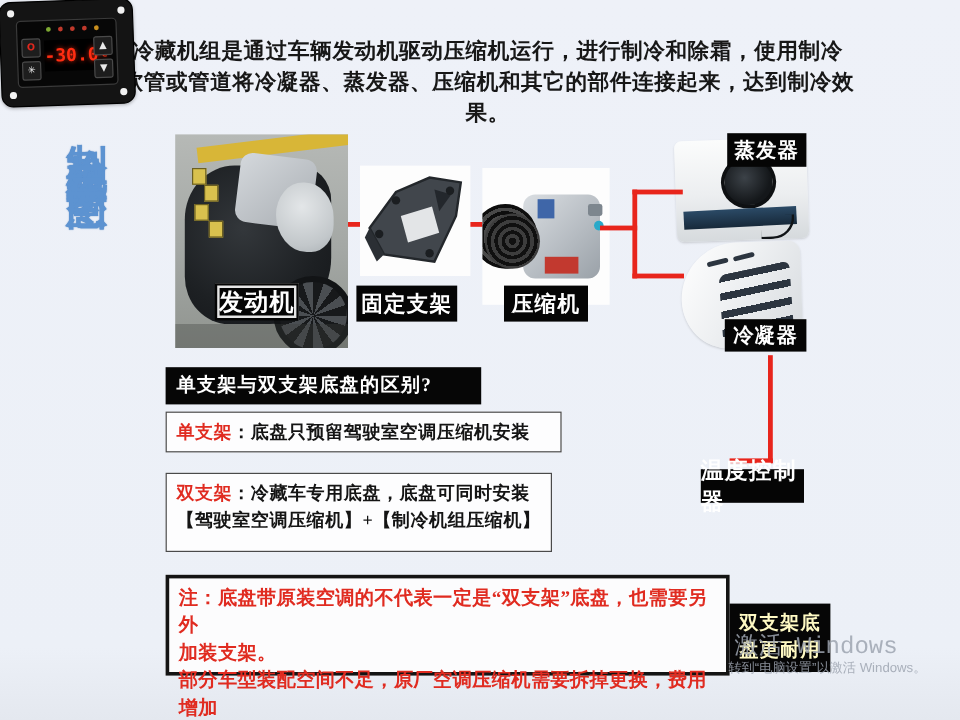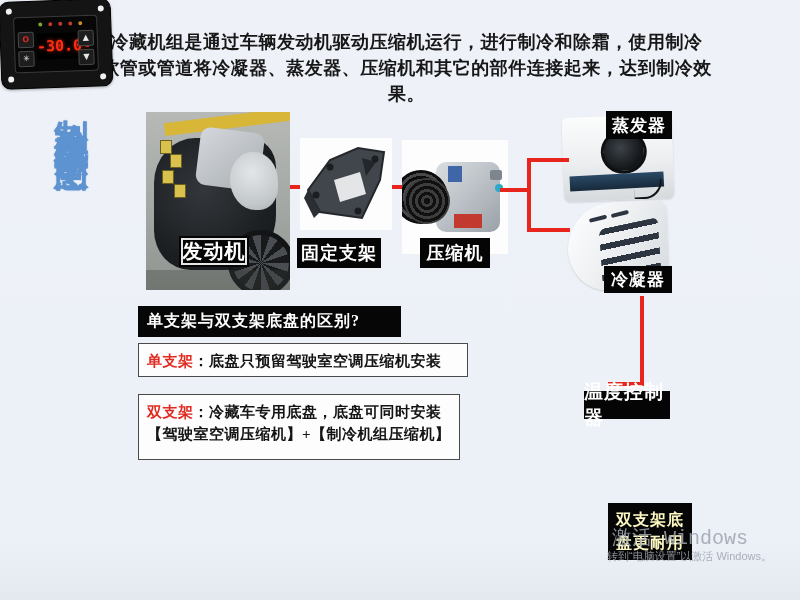--- a/index.html
+++ b/index.html
@@ -201,19 +201,24 @@
 
   <div class="white-box" style="top:330px;width:330px;height:34px;margin-top:13px;">
     <span class="term">单支架</span><span>：底盘只预留驾驶室空调压缩机安装</span>
   </div>
 
   <div class="white-box" style="top:394px;width:322px;height:66px;">
     <div><span class="term">双支架</span><span>：冷藏车专用底盘，底盘可同时安装</span></div>
     <div>【驾驶室空调压缩机】+【制冷机组压缩机】</div>
   </div>
 
+  <div class="note-box">
+    <div>注：底盘带原装空调的不代表一定是“双支架”底盘，也需要另外</div>
+    <div>加装支架。</div>
+    <div>部分车型装配空间不足，原厂空调压缩机需要拆掉更换，费用增加</div>
+  </div>
 
   <div class="durable">双支架底盘更耐用</div>
 
   <div class="wm-title">激活 Windows</div>
   <div class="wm-sub">转到“电脑设置”以激活 Windows。</div>
 
 </div>
 
 </body></html>

